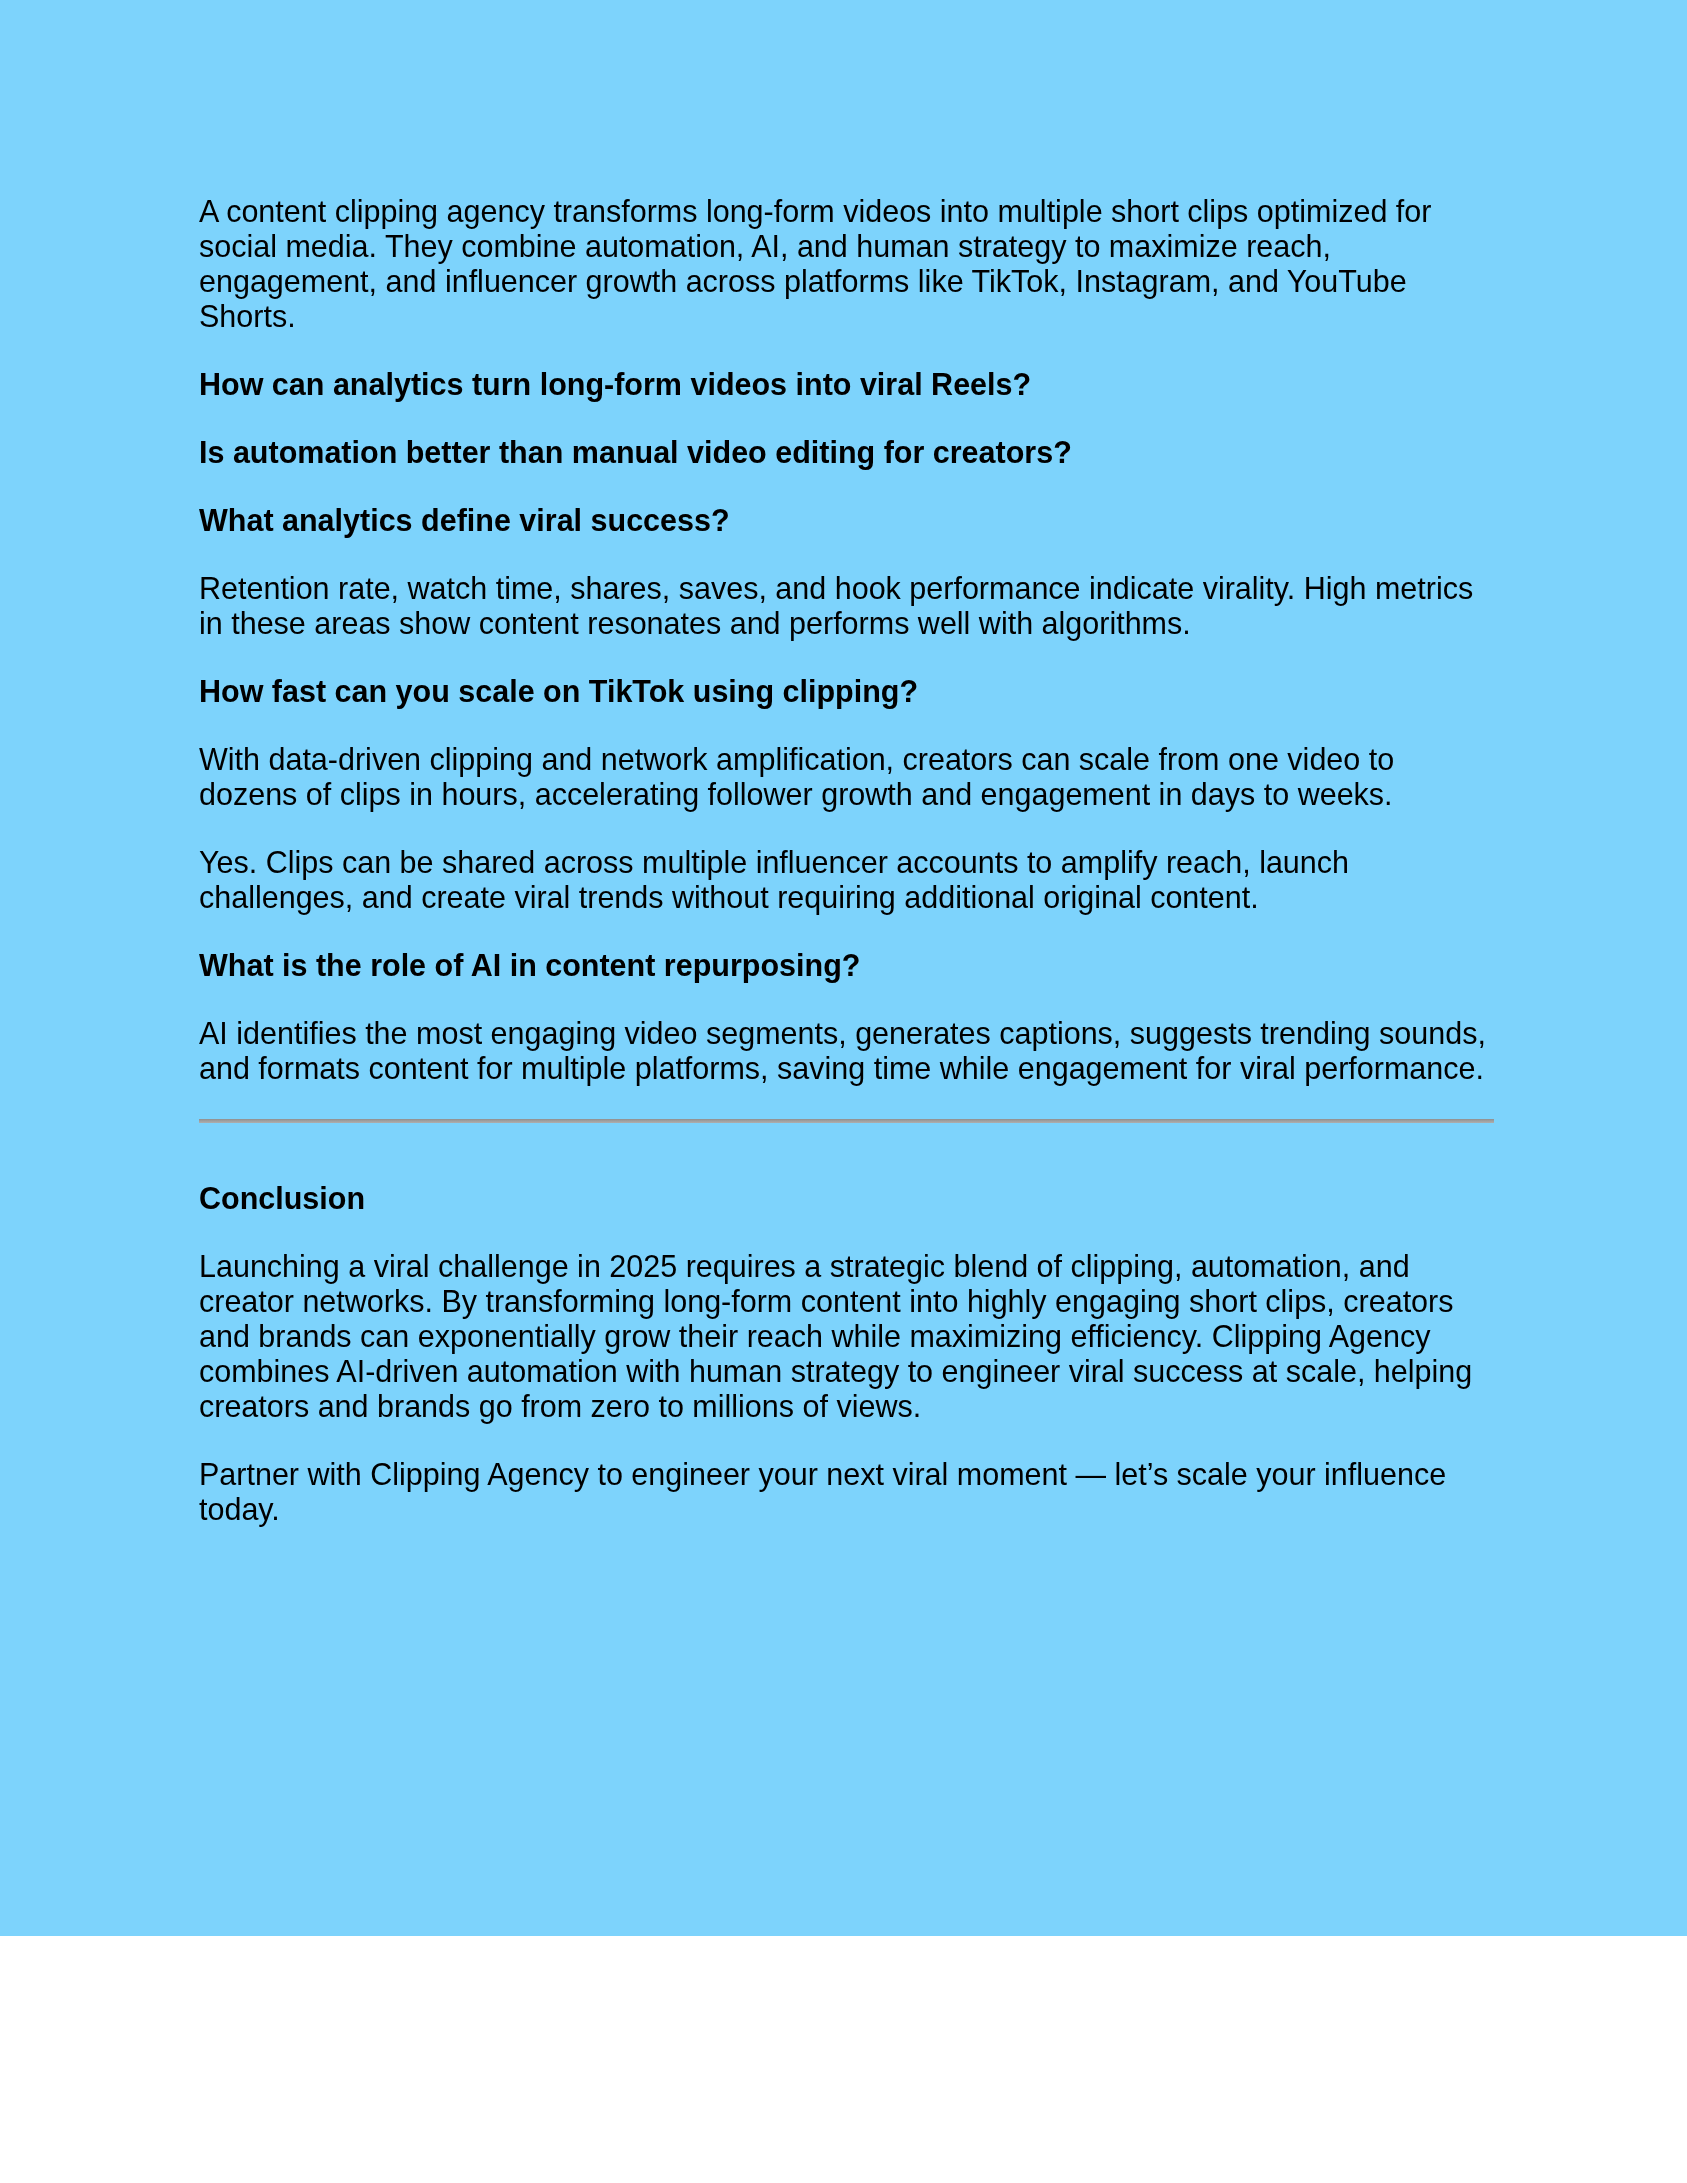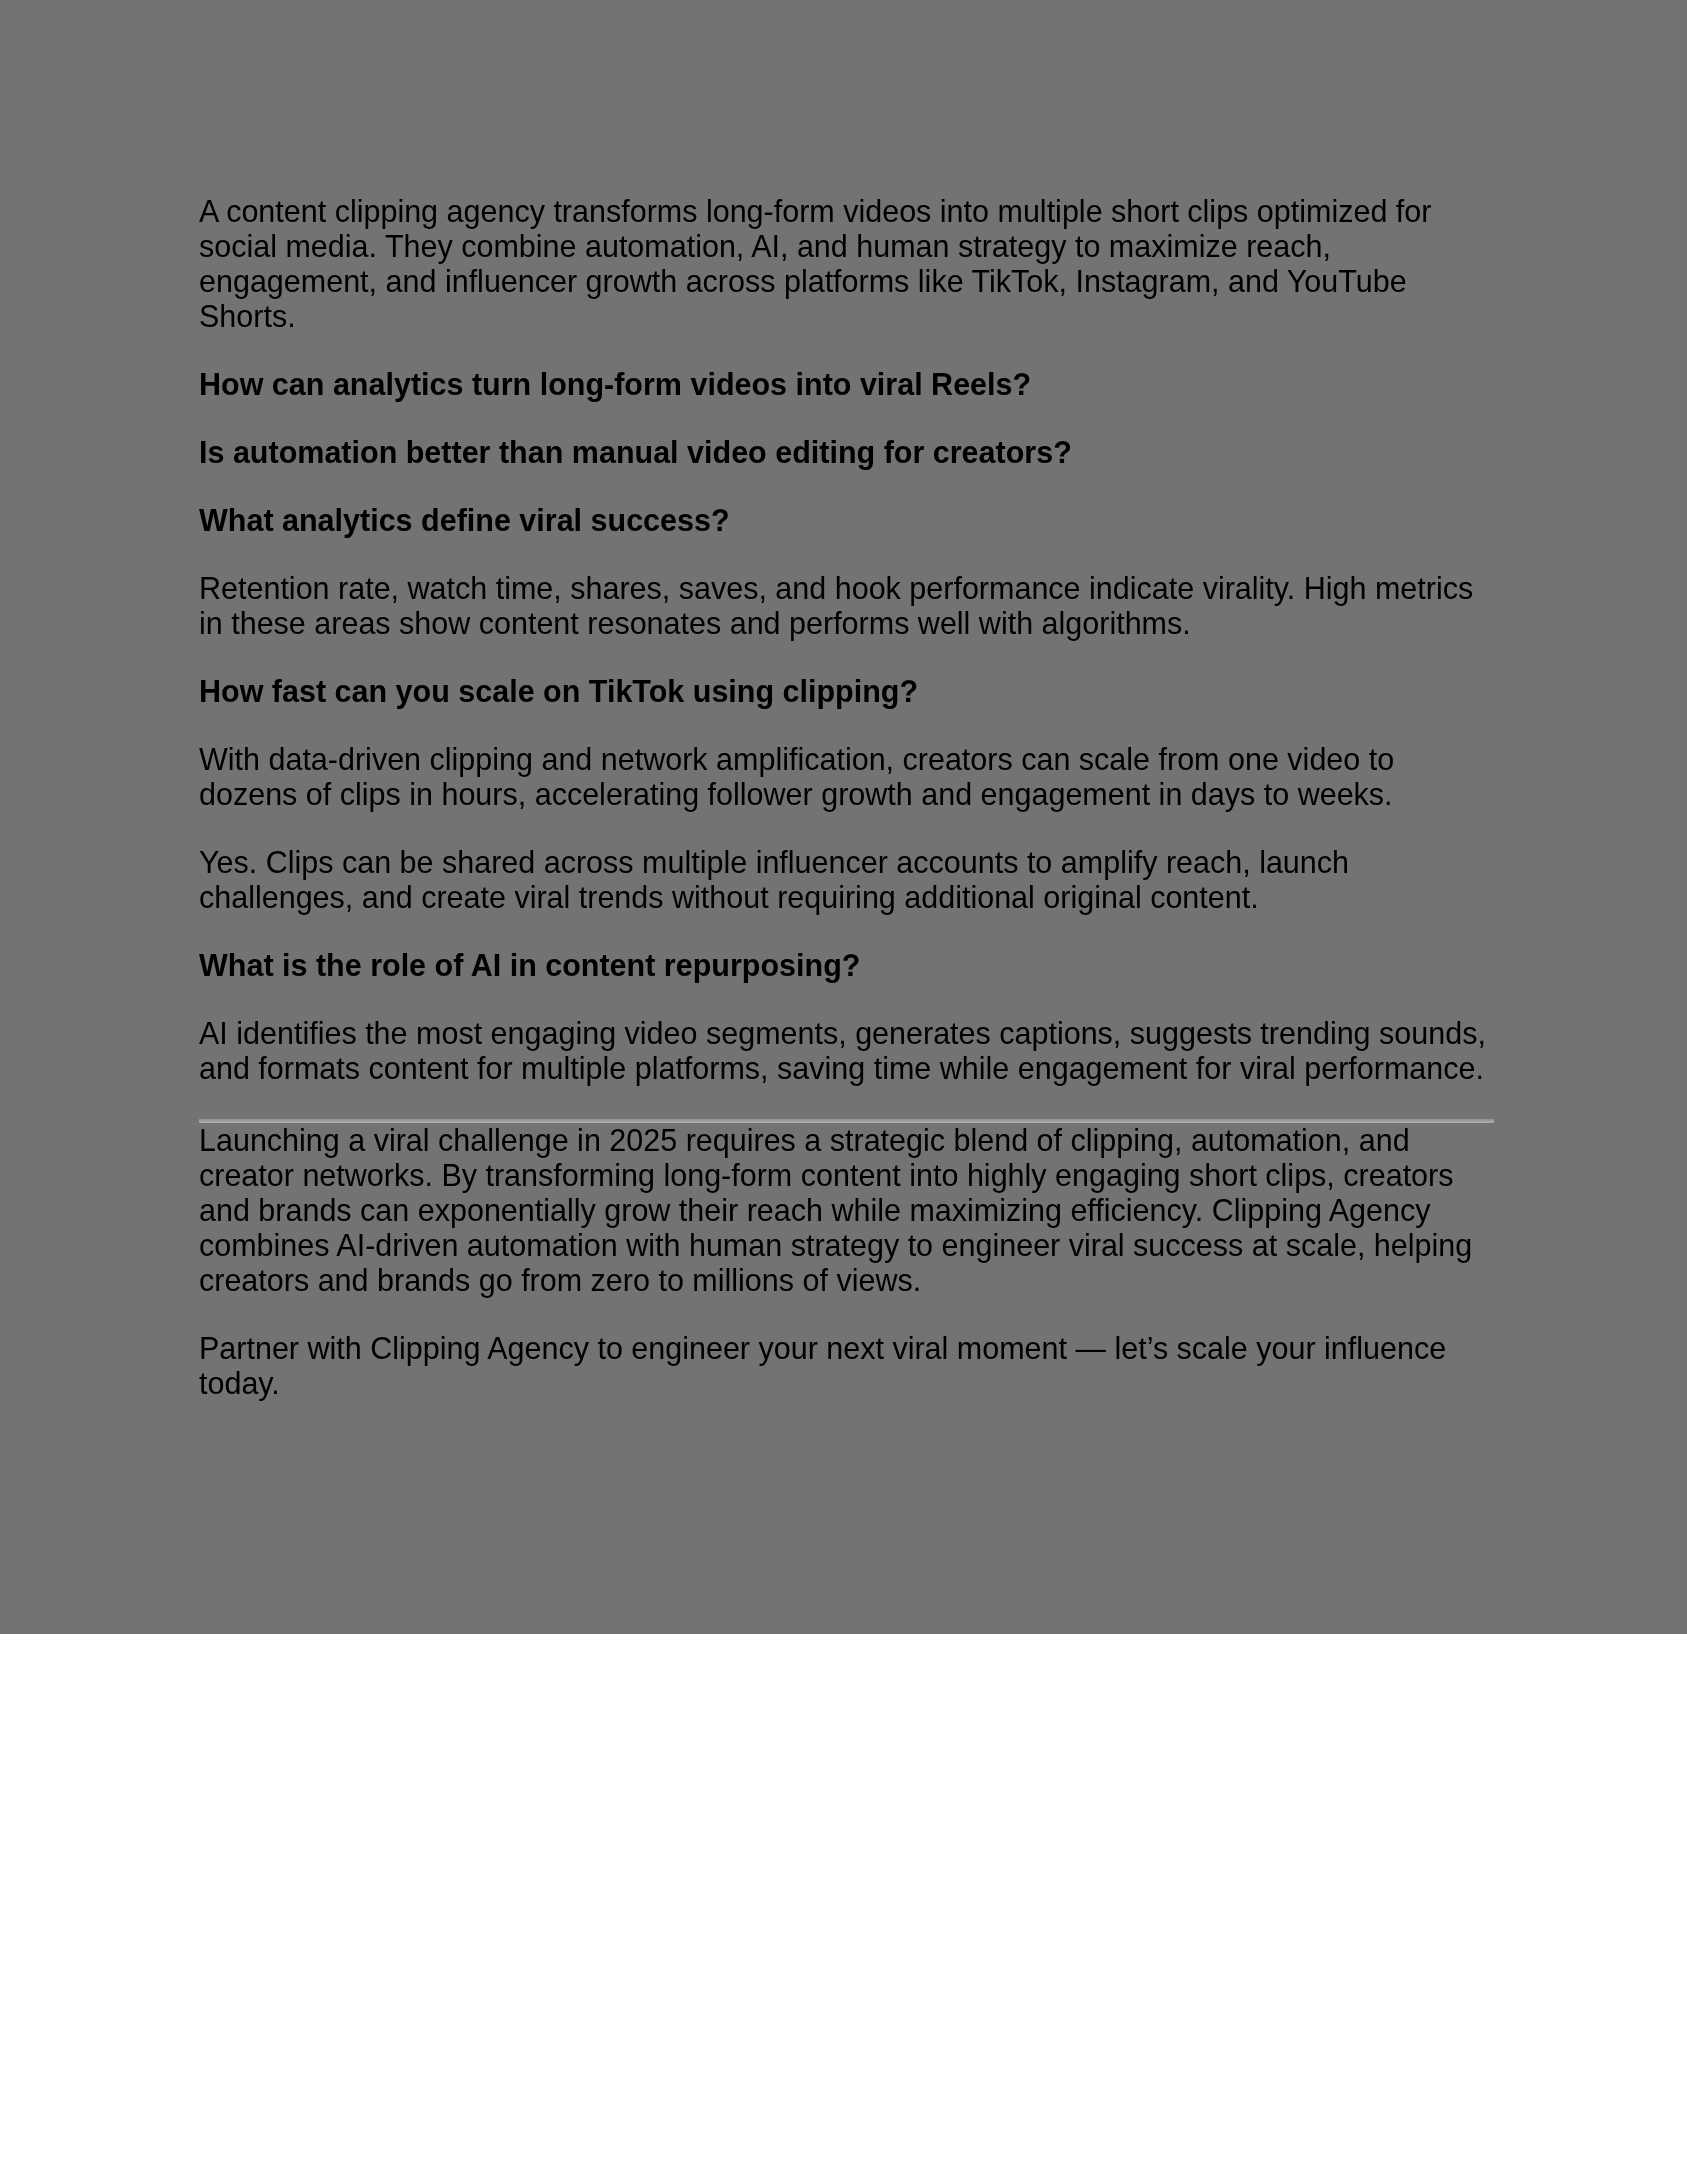--- a/index.html
+++ b/index.html
@@ -3,22 +3,22 @@
 <meta charset="utf-8">
 <style>
   html, body {
     margin: 0;
     padding: 0;
     background: #ffffff;
   }
   .page {
     position: relative;
     width: 1687px;
-    height: 1634px;
-    background: #737373;
+    height: 1936px;
+    background: #7dd3fc;
     overflow: hidden;
     font-family: "Liberation Sans", "DejaVu Sans", sans-serif;
     color: #000000;
   }
   .content {
     position: absolute;
     left: 199px;
     top: 194px;
     width: 1295px;
   }
@@ -69,18 +69,19 @@
     <h2 class="question-heading">How fast can you scale on TikTok using clipping?</h2>
     <p class="body-para">With data-driven clipping and network amplification, creators can scale from one video to dozens of clips in hours, accelerating follower growth and engagement in days to weeks.</p>
 
     <p class="body-para">Yes. Clips can be shared across multiple influencer accounts to amplify reach, launch challenges, and create viral trends without requiring additional original content.</p>
 
     <h2 class="question-heading">What is the role of AI in content repurposing?</h2>
     <p class="body-para">AI identifies the most engaging video segments, generates captions, suggests trending sounds, and formats content for multiple platforms, saving time while engagement for viral performance.</p>
 
     <hr class="section-divider">
 
+    <h2 class="conclusion-heading">Conclusion</h2>
     <p class="body-para">Launching a viral challenge in 2025 requires a strategic blend of clipping, automation, and creator networks. By transforming long-form content into highly engaging short clips, creators and brands can exponentially grow their reach while maximizing efficiency. Clipping Agency combines AI-driven automation with human strategy to engineer viral success at scale, helping creators and brands go from zero to millions of views.</p>
     <p class="body-para">Partner with Clipping Agency to engineer your next viral moment — let’s scale your influence today.</p>
 
   </div>
 </div>
 
 
 </body></html>

